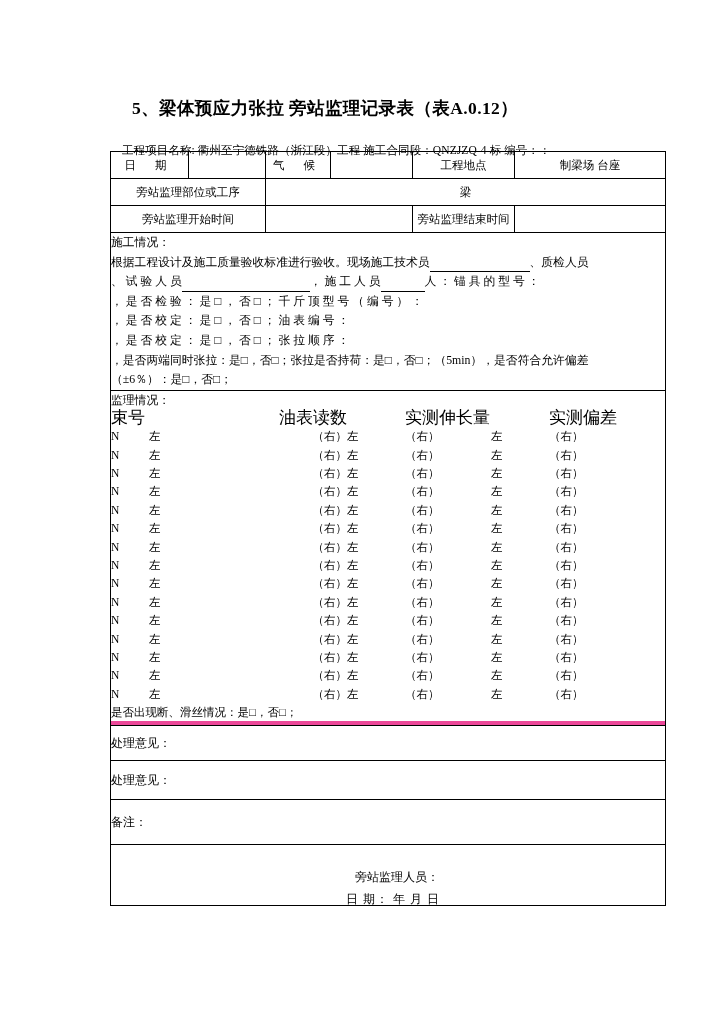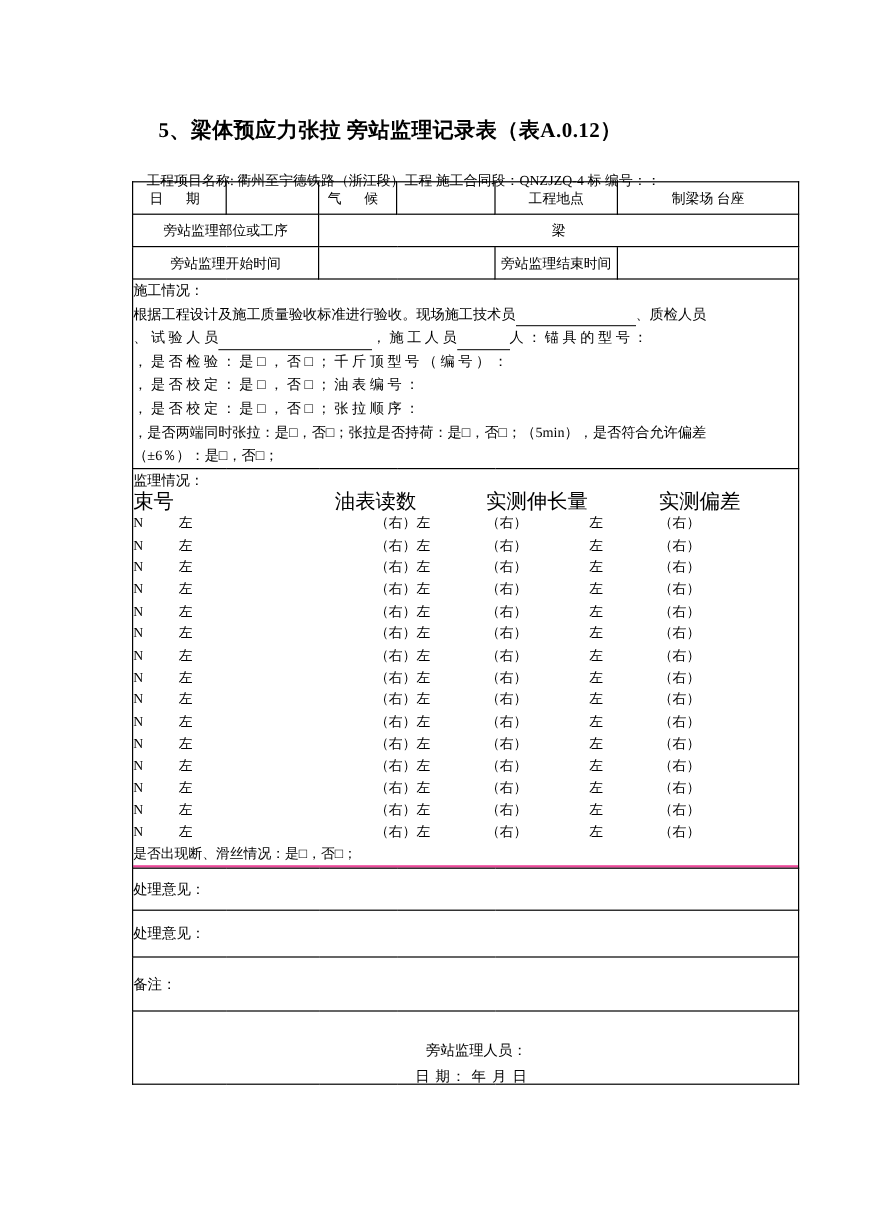--- a/index.html
+++ b/index.html
@@ -97,21 +97,21 @@
   .c2 { width: 58px; text-align: left; }
   .c3 { width: 140px; text-align: right; }
   .c4 { width: 58px; text-align: left; }
   .c5 { width: 86px; text-align: left; font-family: Liberation Serif, serif; }
   .c6 { width: 58px; text-align: left; }
   .c7 { text-align: left; }
   .hdr-row td { font-size: 17px; }
   .note-line {
     font-size: 11.5px;
     line-height: 16px;
-    border-bottom: 2px solid #ec4899;
+    border-bottom: 4px solid #ec4899;
     margin-top: 1px;
     padding-bottom: 1px;
     white-space: nowrap;
   }
   .sec-blk {
     padding: 5px 6px;
     vertical-align: top;
     font-size: 12px;
   }
   .sign-blk {

